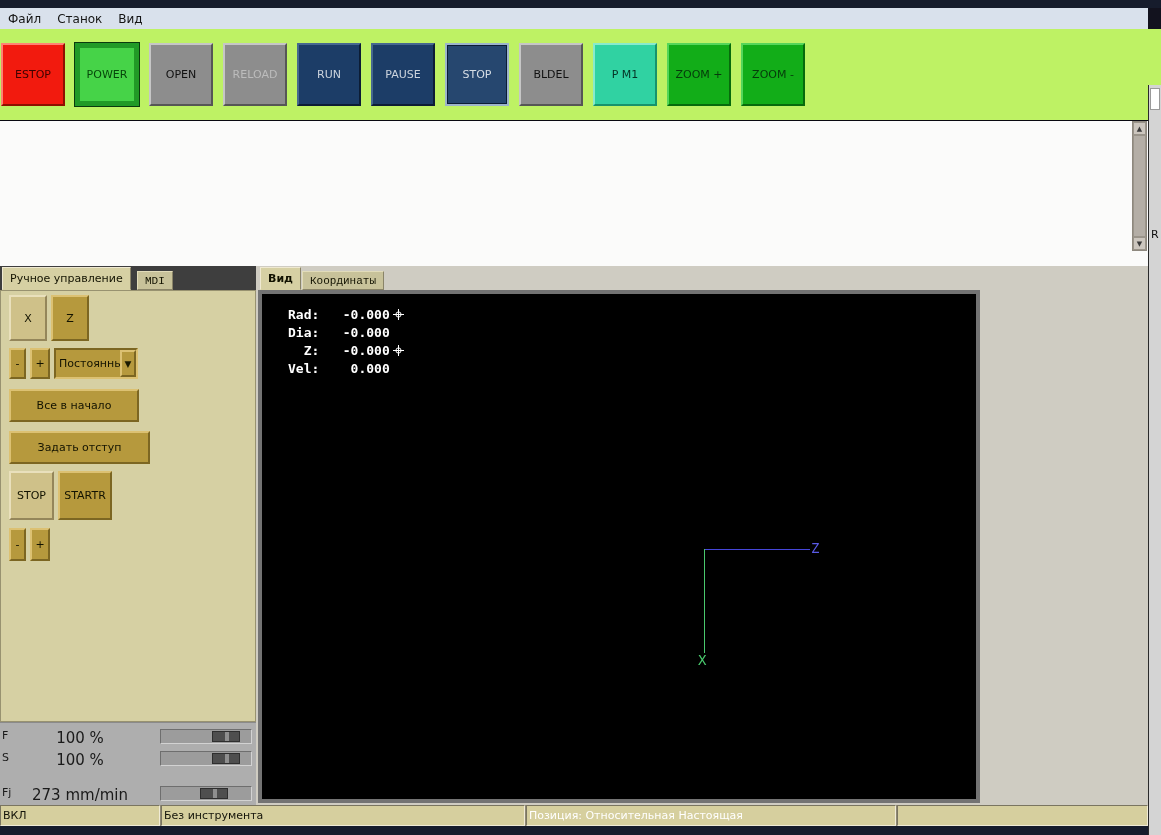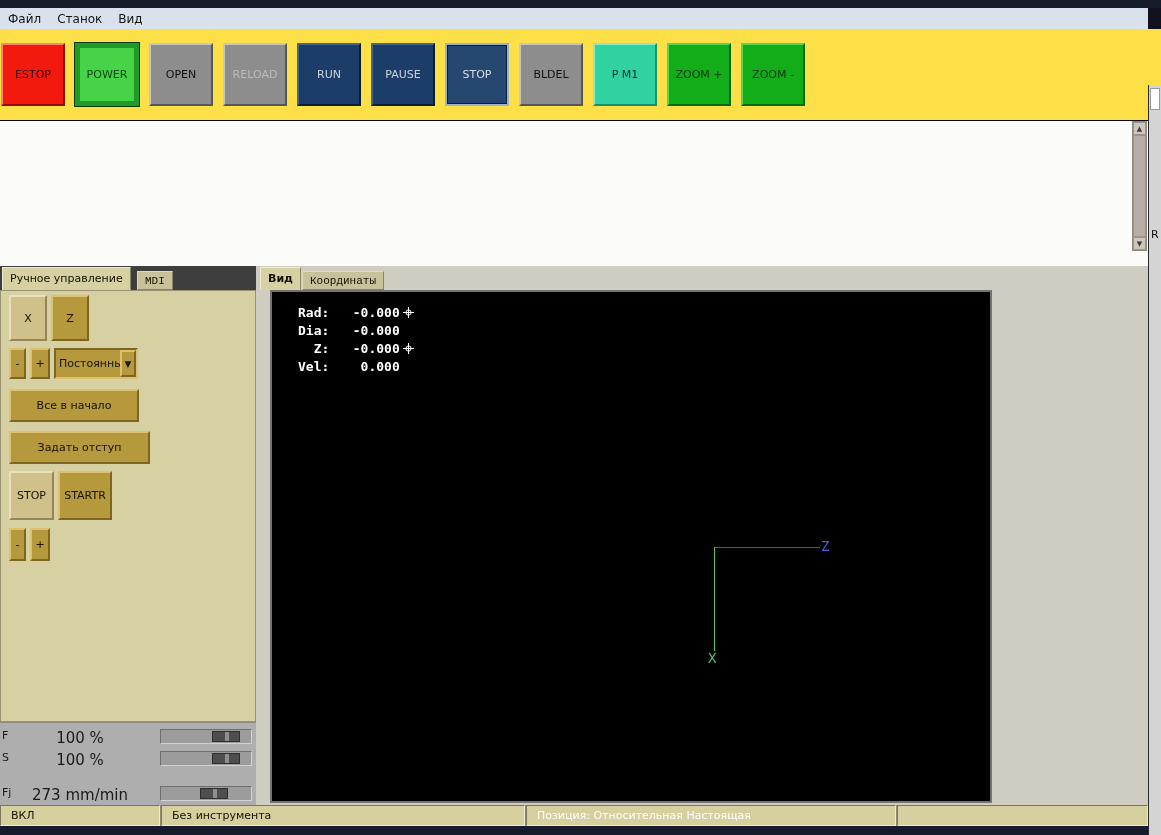--- a/index.html
+++ b/index.html
@@ -11,21 +11,21 @@
   }
   .abs { position:absolute; }
 
   
   .top-strip { left:0; top:0; width:1161px; height:8px; background:#161c2c; }
   .menubar { left:0; top:8px; width:1148px; height:21px; background:#d9e1ec;
              display:flex; align-items:center; font-size:12px; color:#141414; }
   .menu-item { padding:2px 8px; cursor:default; }
 
   
-  .toolbar { left:0; top:29px; width:1161px; height:91px; background:#fde047;
+  .toolbar { left:0; top:29px; width:1161px; height:91px; background:#bef264;
              display:flex; align-items:center; gap:10px; padding-left:1px; }
   .tbtn { width:64px; height:63px; flex:0 0 auto; display:flex; align-items:center;
           justify-content:center; font-size:11px; font-family:inherit; cursor:default; }
   .b-estop { background:#f21a0e; border:2px solid; border-color:#ff8273 #8e1000 #8e1000 #ff8273; color:#3c0300; }
   .b-power { background:#46d348; border:5px solid #219a27; outline:1px solid #0a3a0e; color:#07470b; }
   .b-gray  { background:#8d8d8d; border:2px solid; border-color:#c6c6c6 #565656 #565656 #c6c6c6; color:#111; }
   .b-gray.disabled { color:#bcbcbc; }
   .b-navy  { background:#1c3d67; border:2px solid; border-color:#46688f #0c1d35 #0c1d35 #46688f; color:#ccd4dd; }
   .b-navy.active { background:#26476f; border:2px solid #9cb4cb; box-shadow:inset 0 0 0 1px #0c1d35; color:#d7dee5; }
   .b-teal  { background:#30d2a2; border:2px solid; border-color:#88eacd #17936c #17936c #88eacd; color:#063326; }
@@ -89,42 +89,42 @@
   .ov-slider { position:absolute; left:160px; top:2px; width:92px; height:15px;
                background:#9c9c9c; border:1px solid; border-color:#6e6e6e #d2d2d2 #d2d2d2 #6e6e6e; }
   .ov-handle { position:absolute; top:1px; width:28px; height:11px;
                background:linear-gradient(90deg,#4e4e4e 0 12px,#8f8f8f 12px 16px,#4e4e4e 16px 28px);
                border:1px solid #2e2e2e; }
 
   
   .right-tabrow { left:258px; top:266px; width:890px; height:24px; background:#cfccc2; }
   .tab-view   { left:260px; top:267px; height:23px; font-weight:bold; }
   .tab-coords { left:302px; top:271px; height:19px; }
-  .canvas { left:270px; top:290px; width:722px; height:513px; background:#000;
-            border:2px solid #737373; }
+  .canvas { left:258px; top:290px; width:722px; height:513px; background:#000;
+            border:4px solid #737373; }
   .dro { position:absolute; left:26px; top:11px;
          font-family:"DejaVu Sans Mono","Liberation Mono",monospace;
          font-weight:bold; font-size:13px; color:#fff; }
   .dro-row { height:18px; display:flex; align-items:center; white-space:pre; }
   .dro-l { display:inline-block; width:4ch; text-align:right; }
   .dro-v { display:inline-block; width:9ch; text-align:right; }
   .unhomed { margin-left:3px; display:inline-flex; }
   .axis-z-line { position:absolute; left:442px; top:255px; width:106px; height:1px; background:#4646d8; }
   .axis-x-line { position:absolute; left:442px; top:255px; width:1px; height:104px; background:#49c86d; }
   .axis-label { position:absolute; font-family:"DejaVu Sans Mono","Liberation Mono",monospace;
                 font-size:14px; }
   .axis-z-label { left:549px; top:246px; color:#5a5ae6; }
   .axis-x-label { left:436px; top:358px; color:#49c86d; }
 
   
   .statusbar { left:0; top:805px; width:1148px; height:21px; background:#8e8874;
                display:flex; }
   .st-seg { height:21px; background:#d6cf9e; border:1px solid;
             border-color:#7a7560 #f0ebd6 #f0ebd6 #7a7560; margin-right:1px;
-            display:flex; align-items:center; padding-left:10px; font-size:11px;
+            display:flex; align-items:center; padding-left:2px; font-size:11px;
             color:#14140a; overflow:hidden; white-space:nowrap; }
   .st1 { width:160px; } .st2 { width:364px; } .st3 { width:370px; color:#ffffff; }
   .st4 { flex:1; margin-right:0; }
 
   .bottom-strip { left:0; top:826px; width:1148px; height:9px; background:#161c2c; }
 
   
   .right-strip { left:1148px; top:85px; width:13px; height:750px; background:#d4d4d4;
                  border-left:1px solid #2a2a2a; }
   .rs-box { position:absolute; left:1px; top:3px; width:10px; height:22px;

